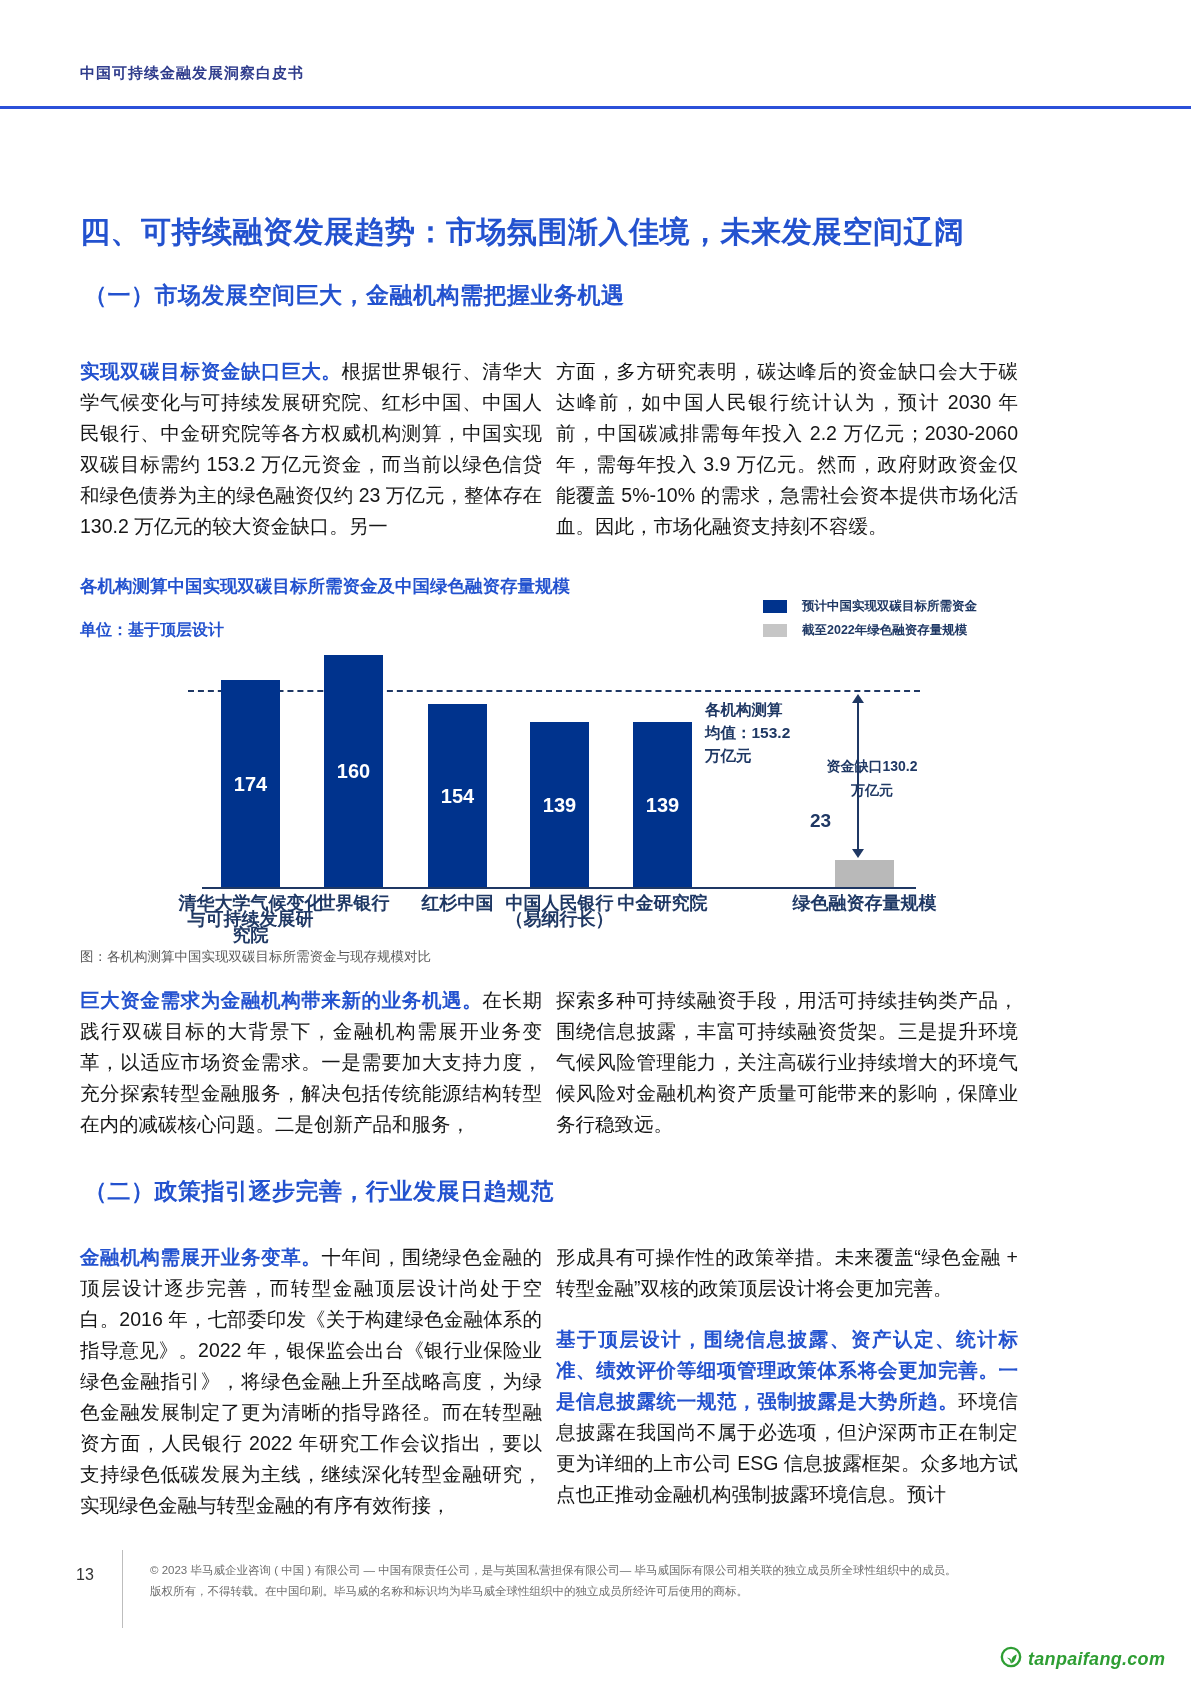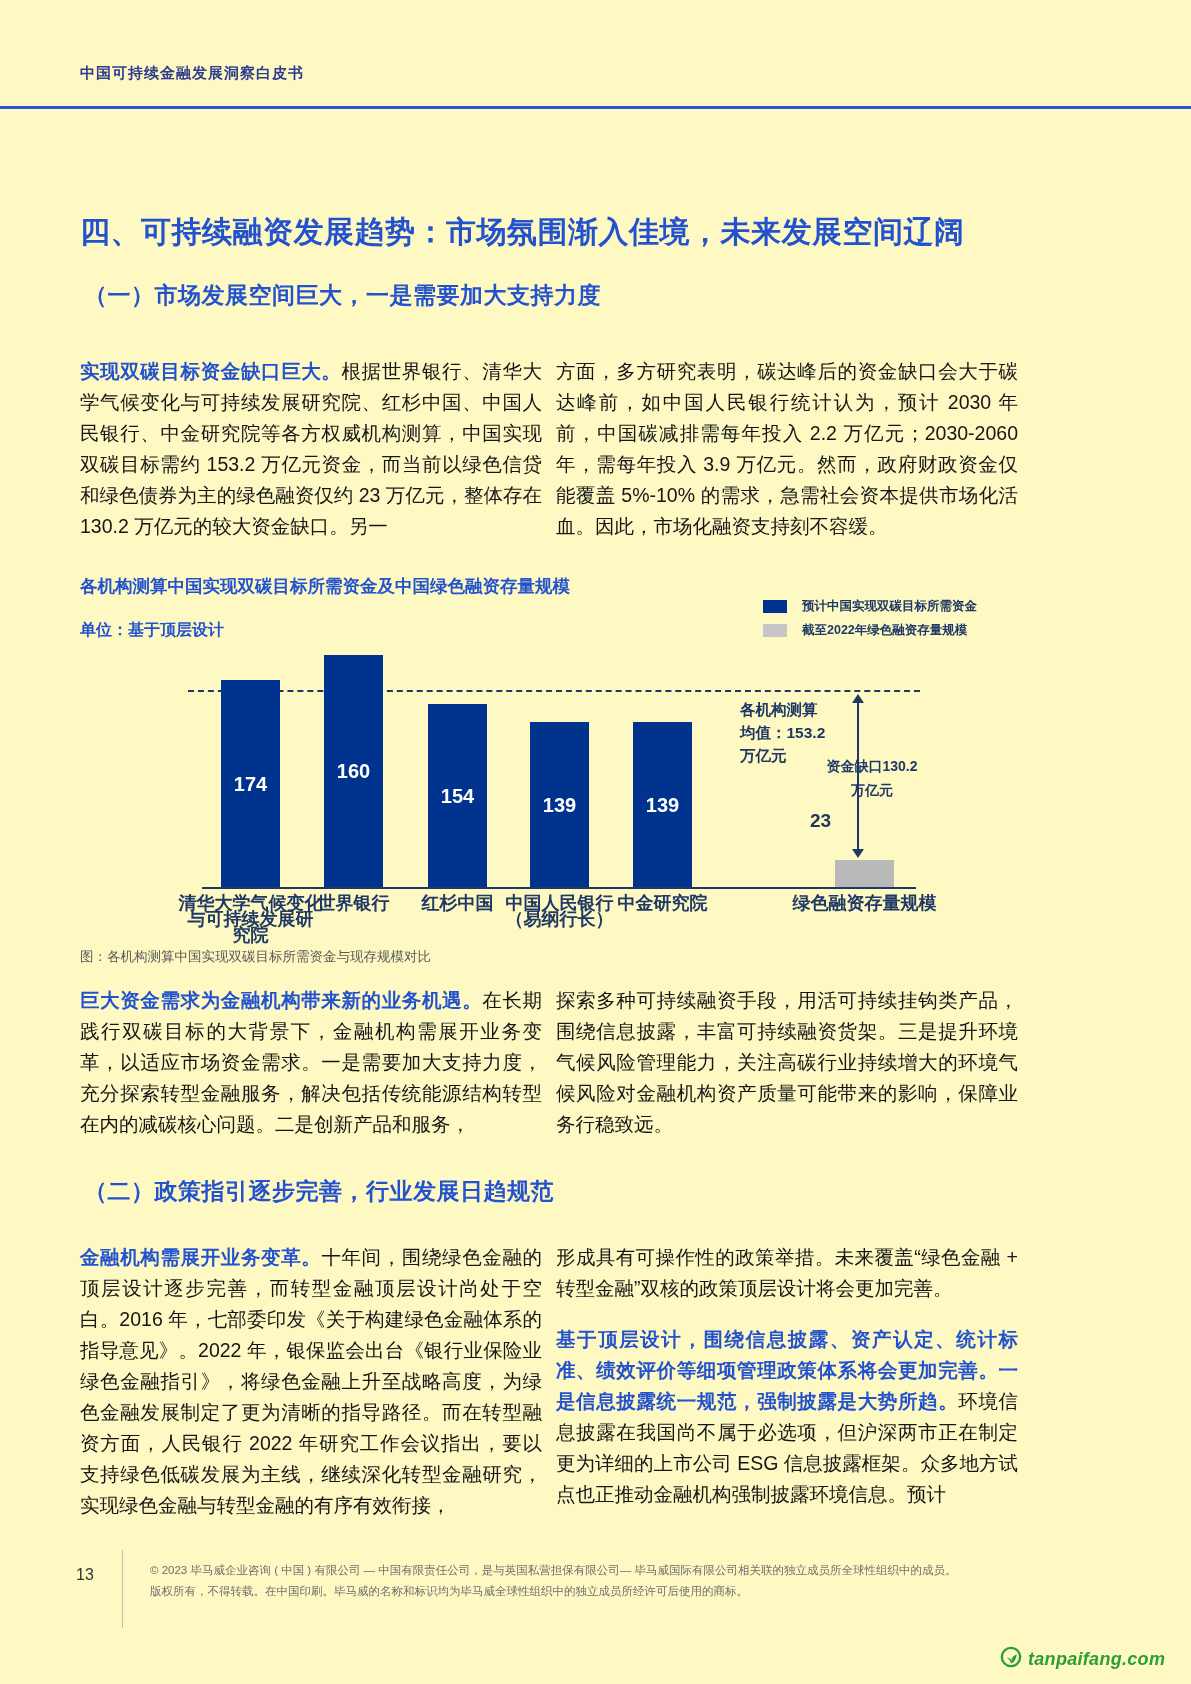--- a/index.html
+++ b/index.html
@@ -1,17 +1,17 @@
 <!DOCTYPE html>
 <html><head>
 <meta charset="utf-8">
 <style>
   html,body{margin:0;padding:0;background:#e8e8e8;}
   .page{
-    position:relative;width:1191px;height:1684px;background:#fef9c3;
+    position:relative;width:1191px;height:1684px;background:#ffffff;
     margin:0 auto;overflow:hidden;
     font-family:"Liberation Sans","DejaVu Sans",sans-serif;
     color:#151515;
   }
   
   .doc-header{position:absolute;left:80px;top:64px;font-size:15px;font-weight:600;color:#2f3c8c;letter-spacing:1px;}
   .header-rule{position:absolute;left:0;top:106px;width:1191px;height:3px;background:#2b50d9;}
   
   .h1{position:absolute;left:80px;top:212px;width:1040px;font-size:30px;font-weight:bold;color:#2352cf;letter-spacing:.5px;}
   .h2{position:absolute;left:84px;font-size:23px;font-weight:bold;color:#2352cf;letter-spacing:.5px;}
@@ -37,21 +37,21 @@
   .plot{position:absolute;left:122px;top:80px;width:714px;height:237px;border-bottom:2px solid #1f3864;}
   .bar{position:absolute;bottom:0;width:59px;}
   .bar-blue{background:#00338D;}
   .bar-gray{background:#b9b9b9;}
   .bar-value{position:absolute;top:50%;left:0;width:100%;transform:translateY(-50%);
     text-align:center;color:#ffffff;font-size:20px;font-weight:bold;}
   .bar-label{position:absolute;top:245px;text-align:center;font-size:18px;font-weight:bold;
     color:#1f3864;line-height:16px;white-space:pre-line;}
   .mean-line{position:absolute;left:-14px;top:40px;width:732px;border-top:2px dashed #1f3864;}
   .mean-anno{position:absolute;left:503px;top:48px;font-size:15.5px;font-weight:bold;color:#1f3864;
-    line-height:23px;white-space:pre-line;margin-left:35px;}
+    line-height:23px;white-space:pre-line;}
   .gap-label{position:absolute;left:600px;top:104px;width:140px;text-align:center;font-size:14px;
     font-weight:bold;color:#1f3864;line-height:24px;white-space:pre-line;}
   .gap-low-value{position:absolute;left:608px;top:160px;font-size:19px;font-weight:bold;color:#1f3864;}
   .gap-arrow{position:absolute;left:650px;top:44px;width:12px;height:164px;}
   .gap-arrow .shaft{position:absolute;left:5px;top:6px;bottom:6px;width:2px;background:#1f3864;}
   .gap-arrow .head-up{position:absolute;left:0;top:0;width:0;height:0;
     border-left:6px solid transparent;border-right:6px solid transparent;border-bottom:9px solid #1f3864;}
   .gap-arrow .head-down{position:absolute;left:0;bottom:0;width:0;height:0;
     border-left:6px solid transparent;border-right:6px solid transparent;border-top:9px solid #1f3864;}
   .chart-caption{position:absolute;left:0;top:378px;font-size:13.5px;color:#595959;}
@@ -64,21 +64,21 @@
 </style>
 </head>
 <body>
 
 <div class="page">
 
   <div class="doc-header">中国可持续金融发展洞察白皮书</div>
   <div class="header-rule"></div>
 
   <div class="h1">四、可持续融资发展趋势：市场氛围渐入佳境，未来发展空间辽阔</div>
-  <div class="h2 h2a">（一）市场发展空间巨大，一是需要加大支持力度</div>
+  <div class="h2 h2a">（一）市场发展空间巨大，金融机构需把握业务机遇</div>
 
   <div class="cols p1">
     <div class="col">
       <p><span class="lead">实现双碳目标资金缺口巨大。</span><span>根据世界银行、清华大学气候变化与可持续发展研究院、红杉中国、中国人民银行、中金研究院等各方权威机构测算，中国实现双碳目标需约 153.2 万亿元资金，而当前以绿色信贷和绿色债券为主的绿色融资仅约 23 万亿元，整体存在 130.2 万亿元的较大资金缺口。另一</span></p>
     </div>
     <div class="col">
       <p><span>方面，多方研究表明，碳达峰后的资金缺口会大于碳达峰前，如中国人民银行统计认为，预计 2030 年前，中国碳减排需每年投入 2.2 万亿元；2030-2060 年，需每年投入 3.9 万亿元。然而，政府财政资金仅能覆盖 5%-10% 的需求，急需社会资本提供市场化活血。因此，市场化融资支持刻不容缓。</span></p>
     </div>
   </div>
 

